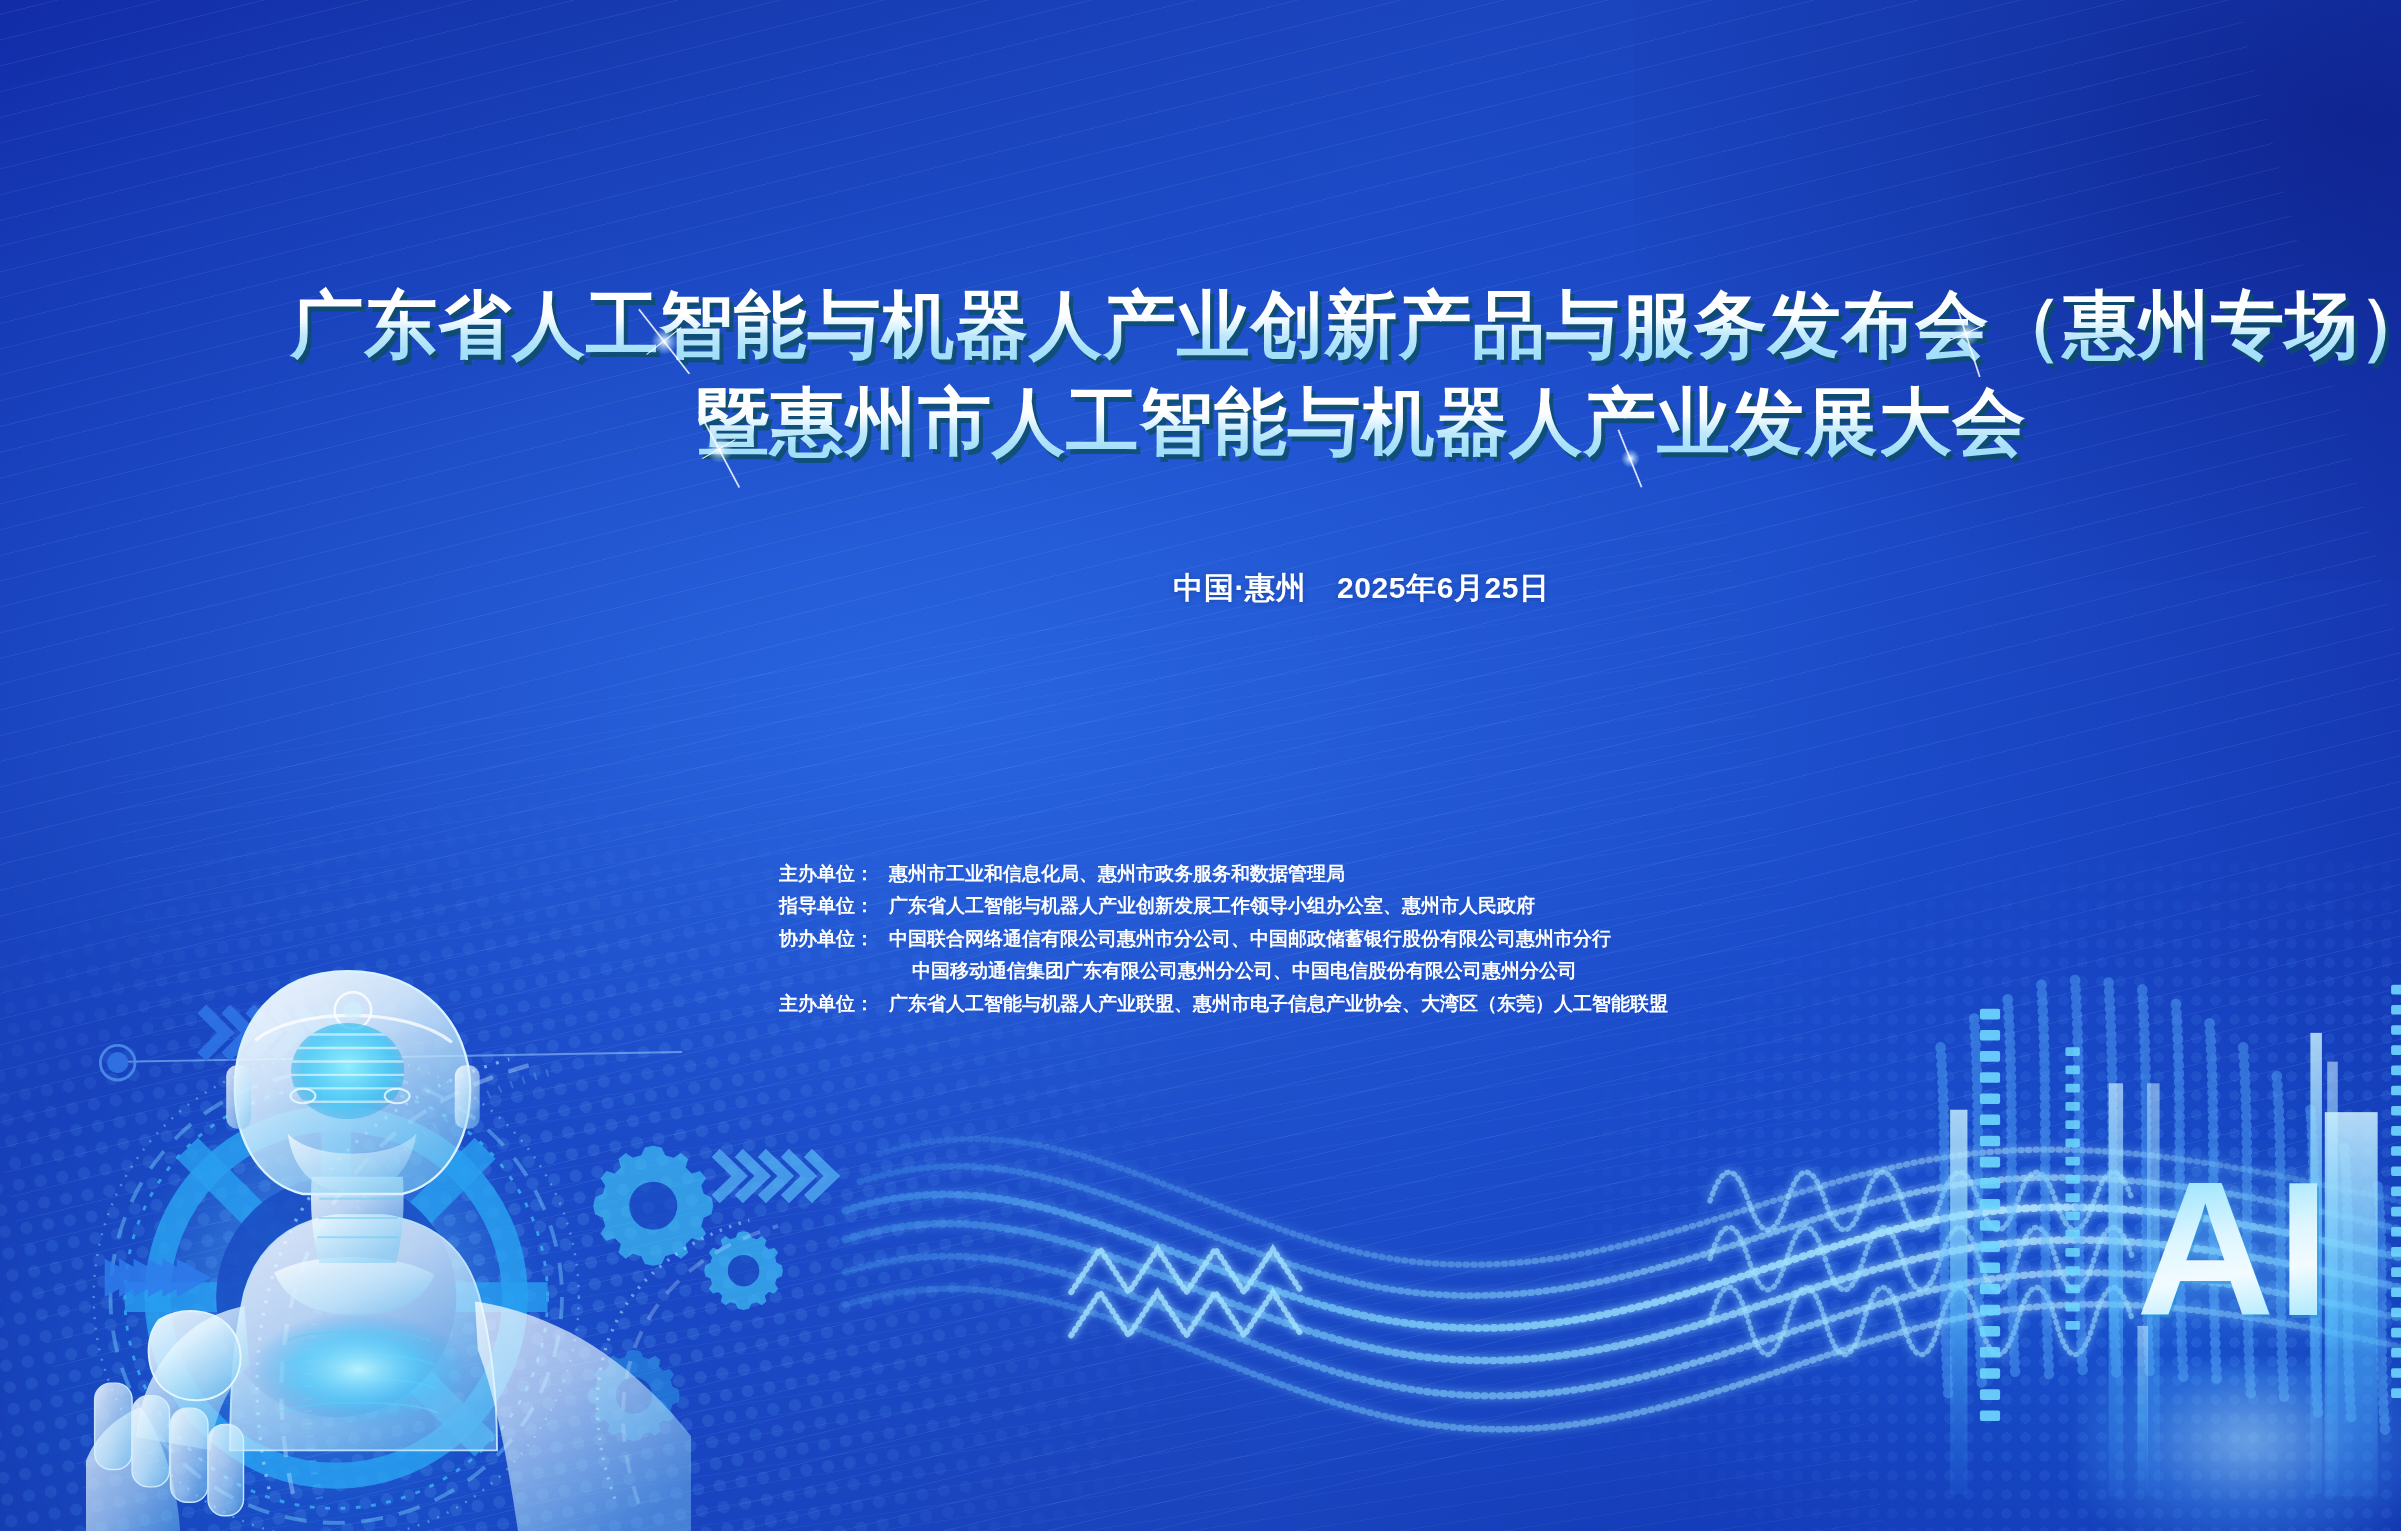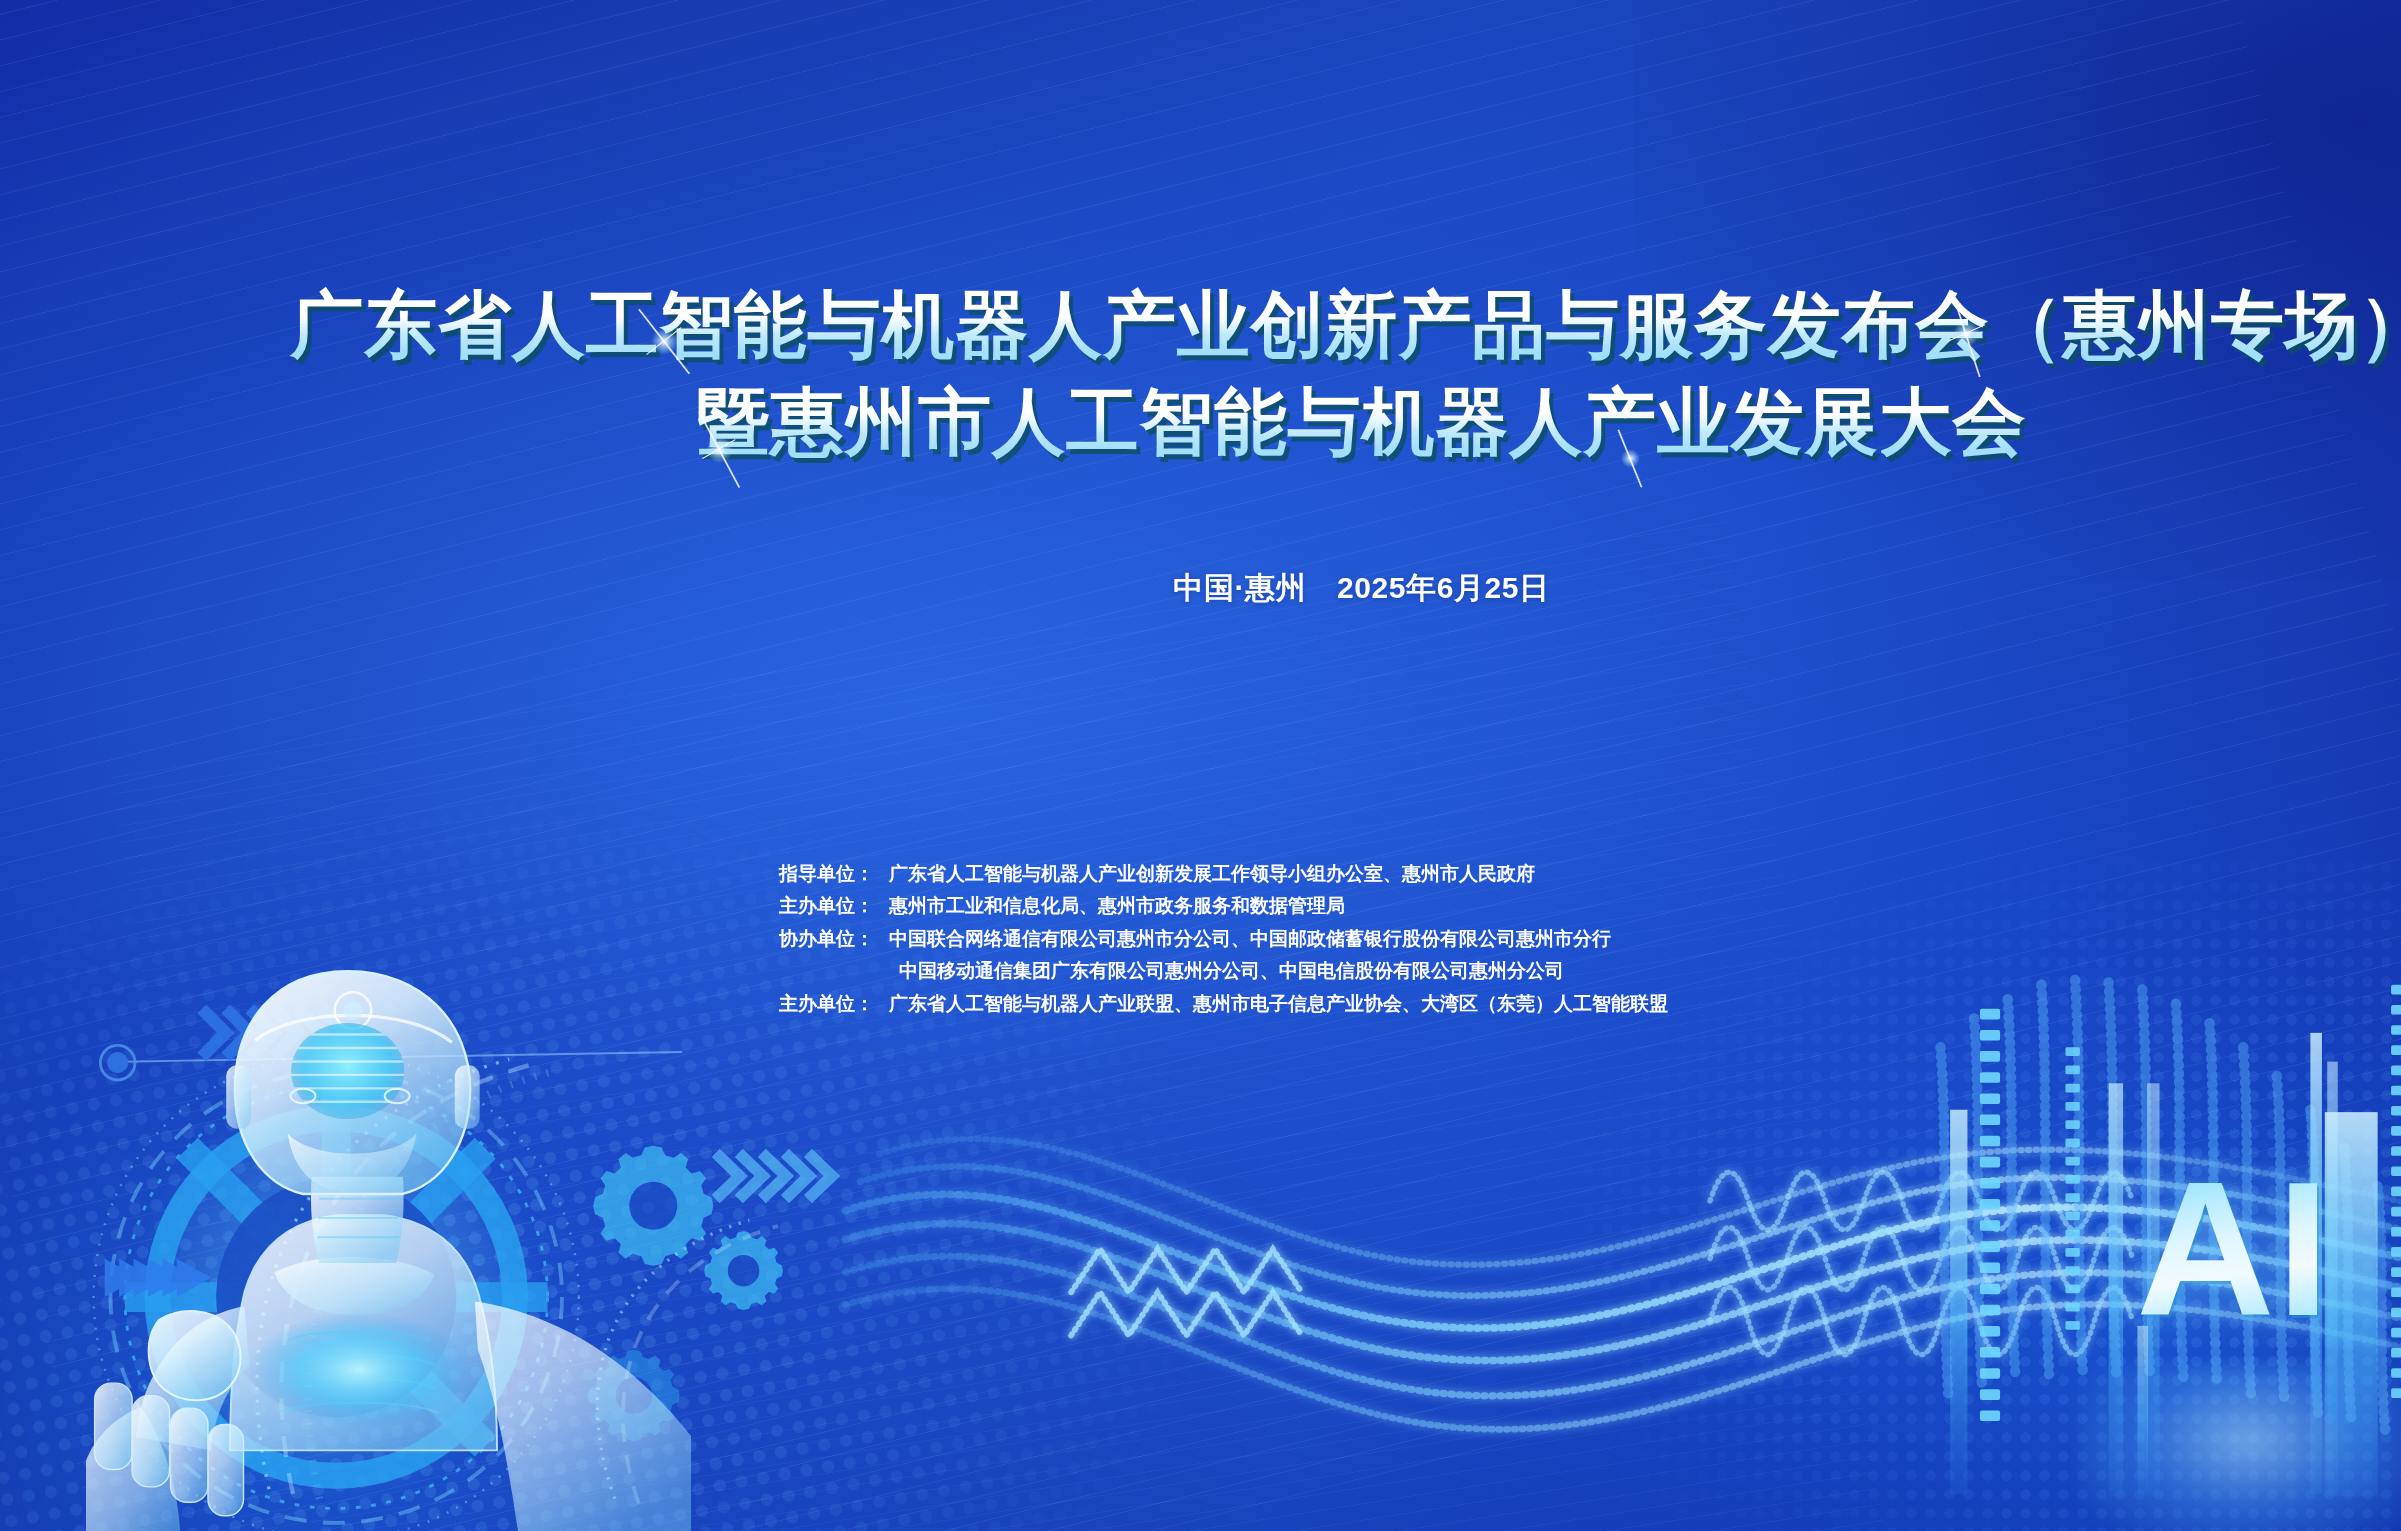--- a/index.html
+++ b/index.html
@@ -115,21 +115,21 @@
     width:1441px;
     color:#ffffff;
     font-size:19px;
     font-weight:bold;
     line-height:1.0;
   }
   .org-row{display:flex;align-items:baseline;margin-bottom:13.4px;white-space:nowrap;}
   .org-label{width:110px;flex:0 0 110px;}
   .org-value{flex:1 1 auto;}
   .org-row.cont{margin-left:110px;}
-  .org-row.cont .org-value{margin-left:10px;}
+  .org-row.cont .org-value{margin-left:23px;}
 
   
   #ai-mark{
     position:absolute;left:2136px;top:1153px;
     font-size:192px;font-weight:bold;letter-spacing:.01em;
     line-height:1;
     background:linear-gradient(172deg,#6fd6ff 0%,#9fe6ff 16%,#dff6ff 44%,#f2fbff 62%,#b9ecff 82%,#7fdcff 100%);
     -webkit-background-clip:text;background-clip:text;
     -webkit-text-fill-color:transparent;color:transparent;
     filter:drop-shadow(2.9px 3.8px 0 rgba(40,150,215,.55)) drop-shadow(0 0 25px rgba(120,215,255,.55));
@@ -519,26 +519,26 @@
   </div>
   <div class="sparkle" style="left:1628px;top:456px;width:4.8px;height:4.8px;">
     <div class="core" style="width:19px;height:19px;margin:-9.6px 0 0 -9.6px;"></div>
     <i style="width:62px;height:2.9px;margin:-1.4px 0 0 -31px;transform:rotate(68deg);"></i>
   </div>
 
   <div id="subtitle">中国·惠州　2025年6月25日</div>
 
   <div id="orgs">
     <div class="org-row">
+      <span class="org-label">主办单位：</span>
+      <span class="org-value">惠州市工业和信息化局、惠州市政务服务和数据管理局</span>
+    </div>
+    <div class="org-row">
       <span class="org-label">指导单位：</span>
       <span class="org-value">广东省人工智能与机器人产业创新发展工作领导小组办公室、惠州市人民政府</span>
-    </div>
-    <div class="org-row">
-      <span class="org-label">主办单位：</span>
-      <span class="org-value">惠州市工业和信息化局、惠州市政务服务和数据管理局</span>
     </div>
     <div class="org-row">
       <span class="org-label">协办单位：</span>
       <span class="org-value">中国联合网络通信有限公司惠州市分公司、中国邮政储蓄银行股份有限公司惠州市分行</span>
     </div>
     <div class="org-row cont">
       <span class="org-value">中国移动通信集团广东有限公司惠州分公司、中国电信股份有限公司惠州分公司</span>
     </div>
     <div class="org-row">
       <span class="org-label">主办单位：</span>

